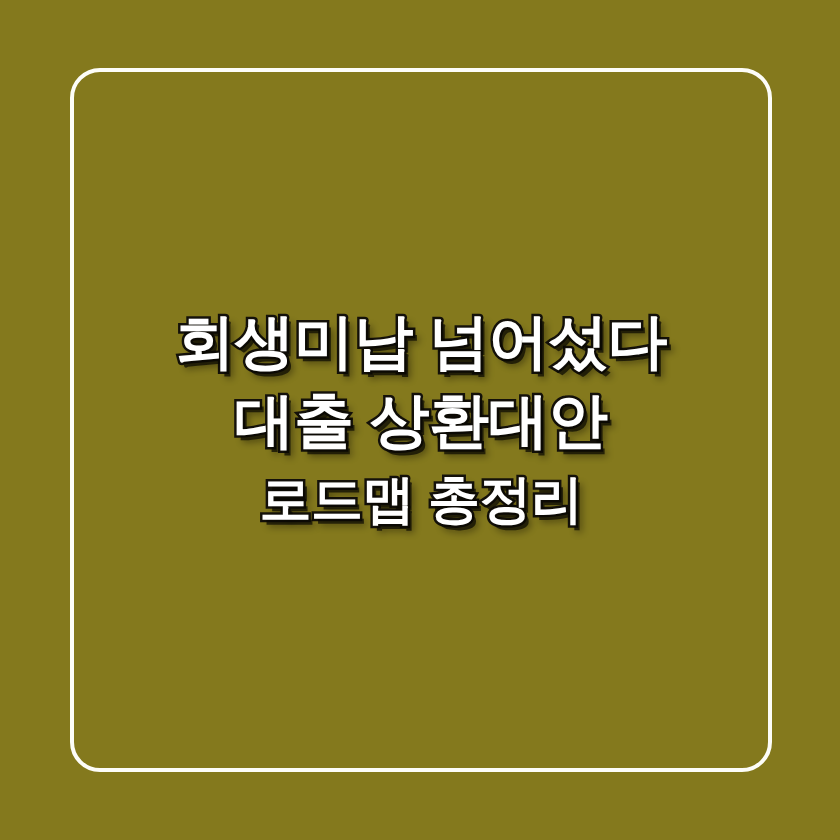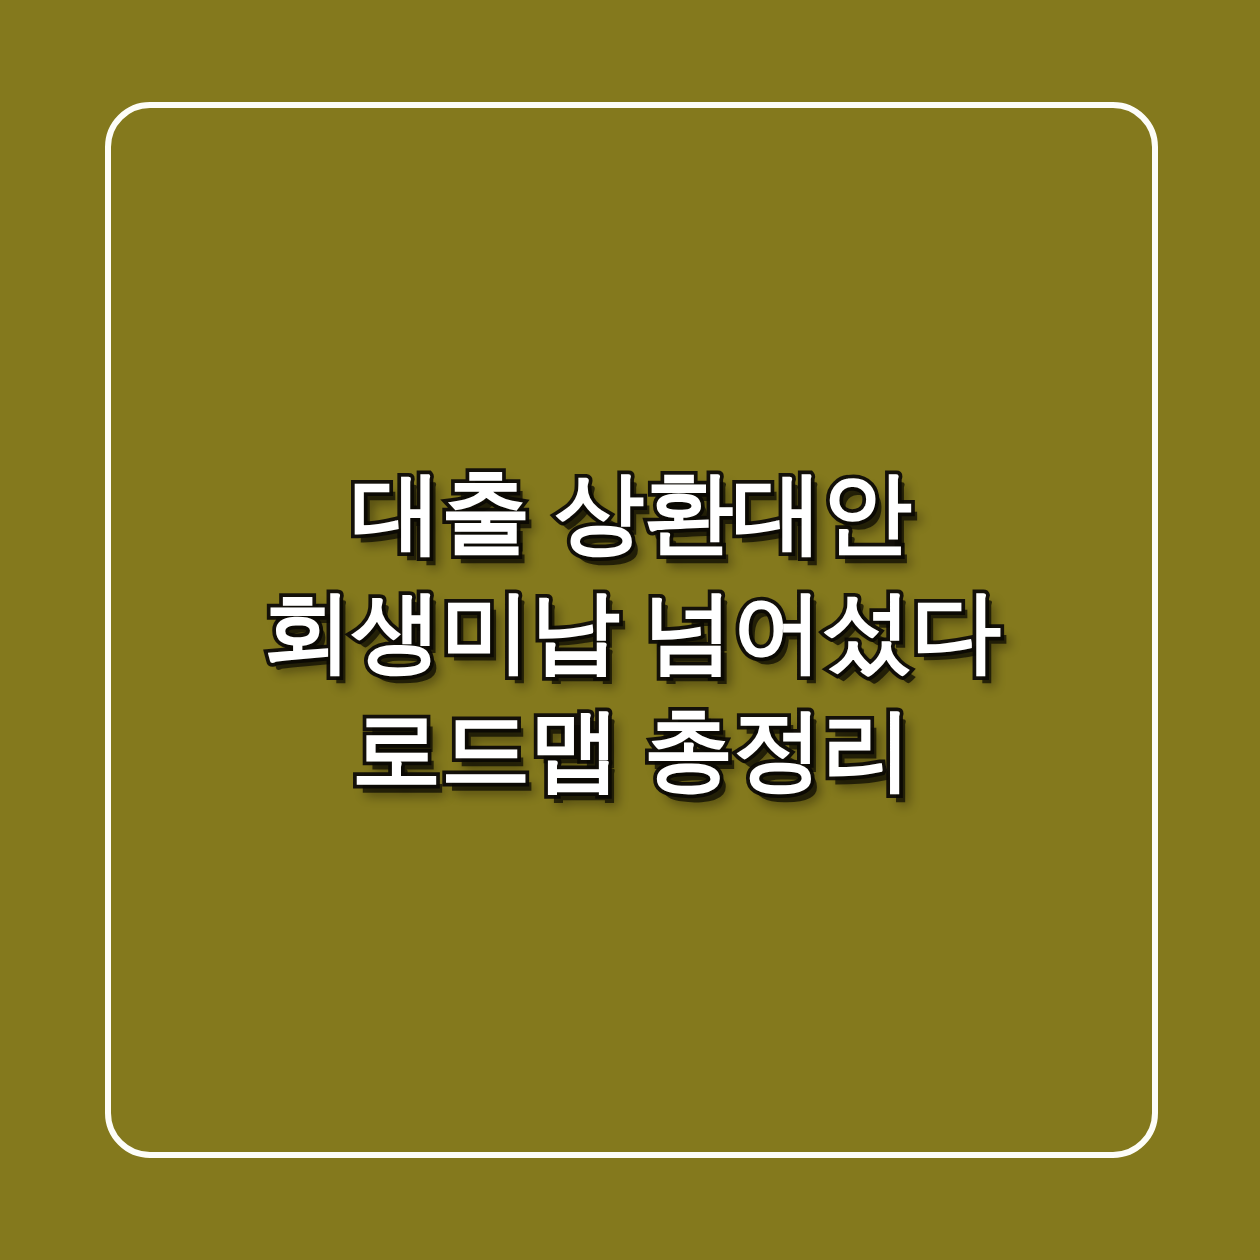--- a/index.html
+++ b/index.html
@@ -61,28 +61,28 @@
     -webkit-text-stroke: 5px #14110a;
     paint-order: stroke fill;
     text-shadow:
        4px 5px 0 rgba(10,8,3,0.72),
        6px 7px 7px rgba(10,8,3,0.45);
   }
 
   .headline-line.line-1 { font-size: 60px; }
   .headline-line.line-2 { font-size: 60px; }
   .headline-line.line-3 { font-size: 60px; }
-  .headline-line.line-4 { font-size: 60px; }
+  .headline-line.line-4 { font-size: 52px; }
 </style>
 </head>
 <body>
 
 <div id="thumbnail-card">
 
   <div id="card-frame"></div>
 
   <div id="headline-block">
+    <span class="headline-line line-1">회생미납 넘어섰다</span>
     <span class="headline-line line-2">대출 상환대안</span>
-    <span class="headline-line line-1">회생미납 넘어섰다</span>
     <span class="headline-line line-4">로드맵 총정리</span>
   </div>
 
 </div>
 
 </body></html>

